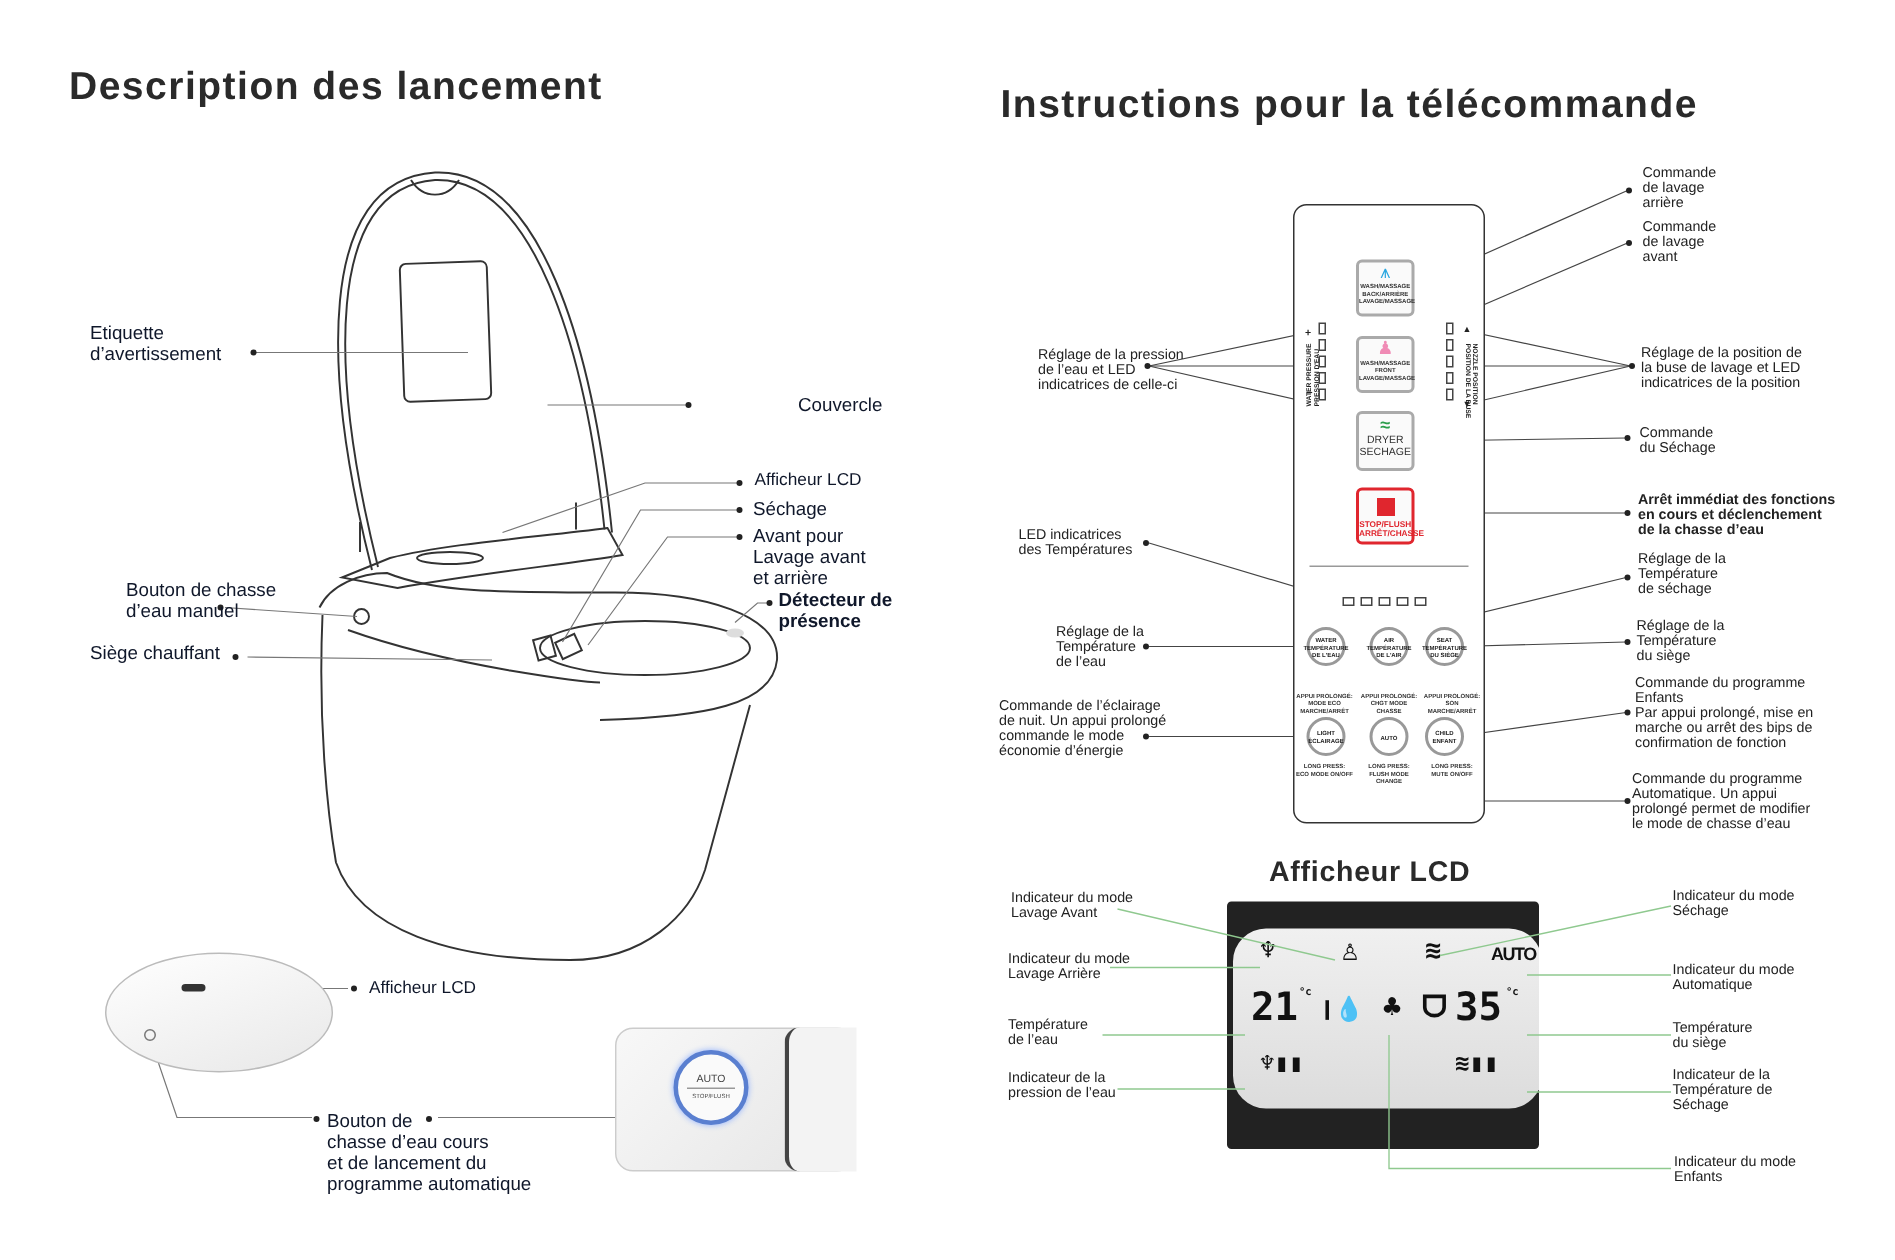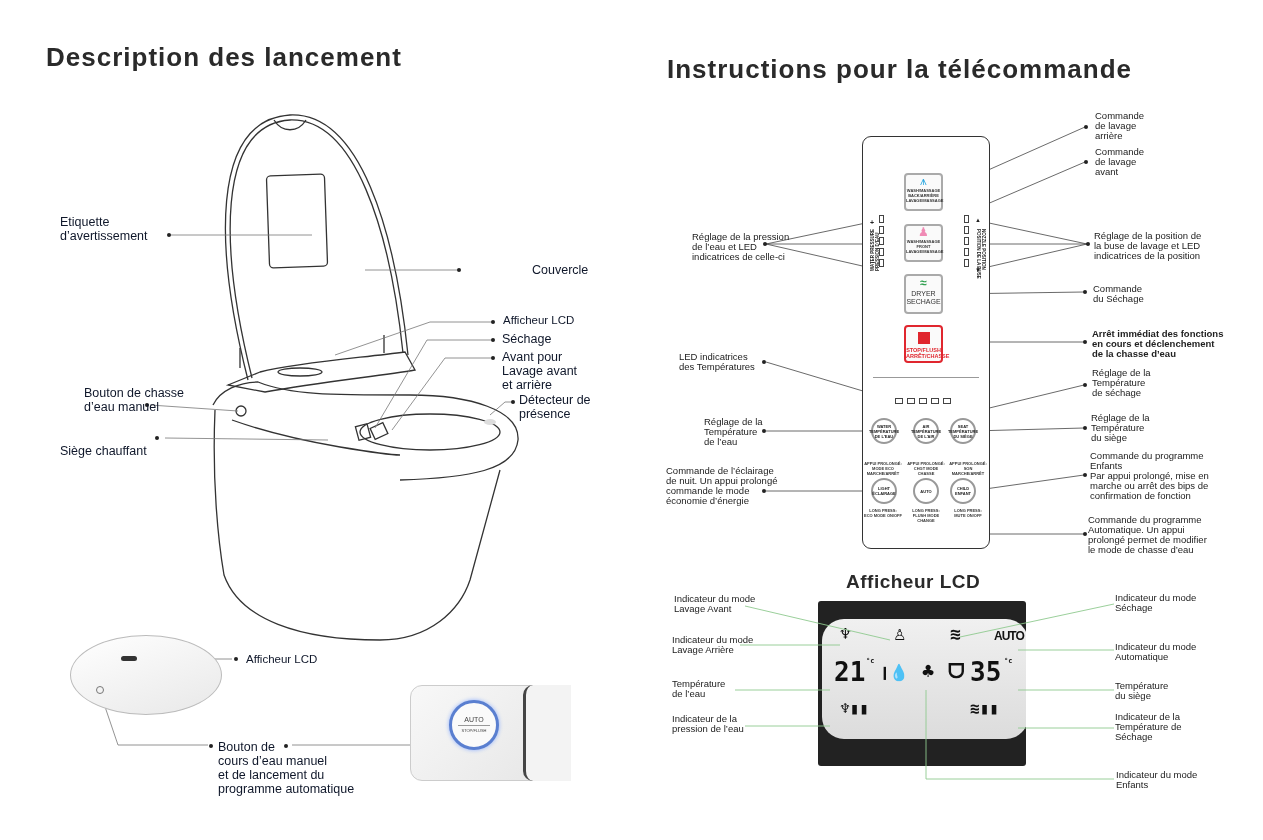--- a/index.html
+++ b/index.html
@@ -124,33 +124,33 @@
 </svg>
 
 <div class="abs lbl lblL" style="left:60px;top:215px;">Etiquette
 d’avertissement</div>
 <div class="abs lbl lblL" style="left:484px;top:263px;margin-left:48px;">Couvercle</div>
 <div class="abs lbl" style="left:503px;top:314px;font-size:11.5px;">Afficheur LCD</div>
 <div class="abs lbl lblL" style="left:502px;top:332px;">Séchage</div>
 <div class="abs lbl lblL" style="left:502px;top:350px;">Avant pour
 Lavage avant
 et arrière</div>
-<div class="abs lbl lblL" style="left:519px;top:393px;">Détecteur de
+<div class="abs lbl lblL" style="left:519px;top:393px;font-weight:bold;">Détecteur de
 présence</div>
 <div class="abs lbl lblL" style="left:60px;top:386px;margin-left:24px;">Bouton de chasse
 d’eau manuel</div>
-<div class="abs lbl lblL" style="left:60px;top:444px;">Siège chauffant</div>
+<div class="abs lbl lblL" style="left:60px;top:428px;">Siège chauffant</div>
 
 <div class="abs" style="left:70px;top:635px;width:152px;height:80px;border:1px solid #bbb;border-radius:50%;background:linear-gradient(160deg,#fff,#e8e8e8);">
   <div class="abs" style="left:50px;top:20px;width:16px;height:5px;background:#333;border-radius:3px;"></div>
   <div class="abs" style="left:25px;top:50px;width:8px;height:8px;border:1px solid #777;border-radius:50%;"></div>
 </div>
 <div class="abs lbl" style="left:246px;top:653px;font-size:11.5px;">Afficheur LCD</div>
 <div class="abs lbl lblL" style="left:218px;top:740px;">Bouton de
-cours d’eau manuel
+chasse d’eau cours
 et de lancement du
 programme automatique</div>
 
 <div class="abs photo-box">
   <div class="ring">
     <div class="a">AUTO</div>
     <div class="b">STOP/FLUSH</div>
   </div>
   <div class="abs" style="left:112px;top:-1px;width:48px;height:96px;border-left:3px solid #444;border-radius:10px 0 0 10px;background:#f3f3f3;"></div>
 </div>

